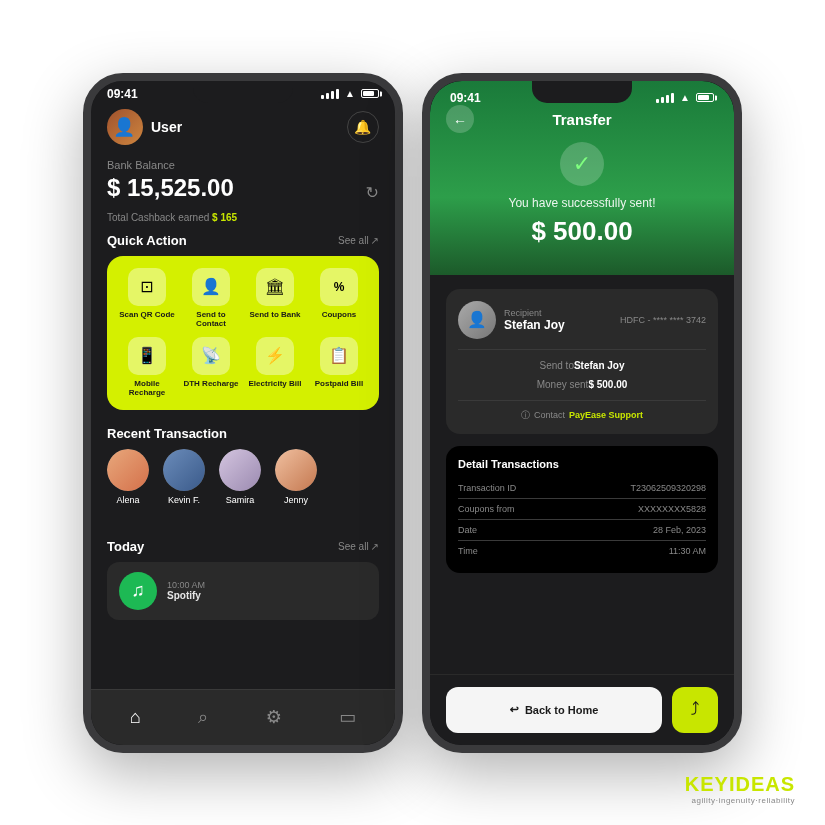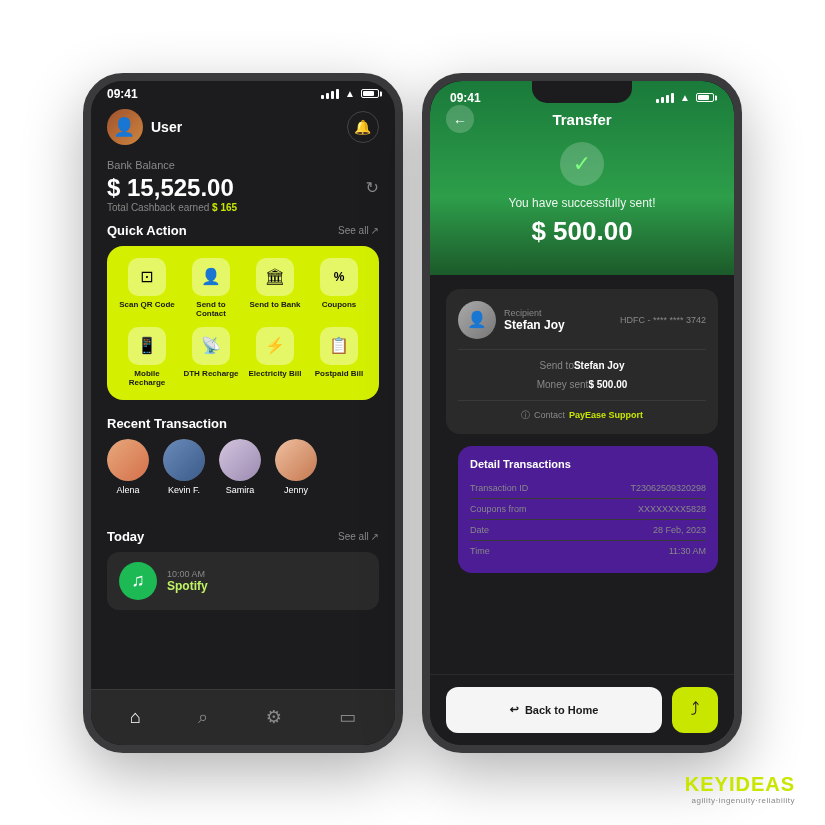--- a/index.html
+++ b/index.html
@@ -120,21 +120,21 @@
     .notification-bell {
       width: 32px; height: 32px;
       border-radius: 50%;
       border: 1.5px solid #444;
       display: flex; align-items: center; justify-content: center;
       color: #fff; font-size: 14px;
     }
 
     .bank-balance-section { padding: 6px 16px 10px; }
     .balance-label { color: #888; font-size: 11px; margin-bottom: 3px; }
-    .balance-amount { color: #fff; font-size: 24px; font-weight: 700; margin-bottom: 0; }
+    .balance-amount { color: #fff; font-size: 24px; font-weight: 700; margin-bottom: 10px; }
     .cashback-text { color: #888; font-size: 10px; }
     .cashback-amount { color: #c8e600; font-weight: 600; }
 
     
     .quick-action-section { padding: 0 16px 8px; }
     .section-header {
       display: flex;
       justify-content: space-between;
       align-items: center;
       margin-bottom: 8px;
@@ -228,21 +228,21 @@
       width: 38px; height: 38px;
       background: #1DB954;
       border-radius: 50%;
       display: flex; align-items: center; justify-content: center;
       font-size: 18px;
       color: #fff;
     }
 
     .spotify-info { flex: 1; }
     .spotify-time { color: #888; font-size: 9px; }
-    .spotify-name { color: #bef264; font-size: 12px; font-weight: 700; }
+    .spotify-name { color: #e5e5e5; font-size: 10px; font-weight: 700; }
 
     
     .bottom-nav {
       position: absolute;
       bottom: 0;
       left: 0;
       right: 0;
       height: 56px;
       background: #2a2a2a;
       display: flex;
@@ -375,24 +375,23 @@
       gap: 4px;
       margin-top: 8px;
       font-size: 9px;
       color: #888;
     }
 
     .support-link { color: #c8e600; font-weight: 600; }
 
     
     .detail-section {
-      background: #4c1d95;
+      background: #000000;
       border-radius: 14px;
       padding: 12px;
-      margin-left: 12px;
     }
 
     .detail-title { color: #fff; font-size: 11px; font-weight: 700; margin-bottom: 8px; }
 
     .detail-row {
       display: flex;
       justify-content: space-between;
       padding: 5px 0;
       border-bottom: 1px solid #3a3a3a;
     }

